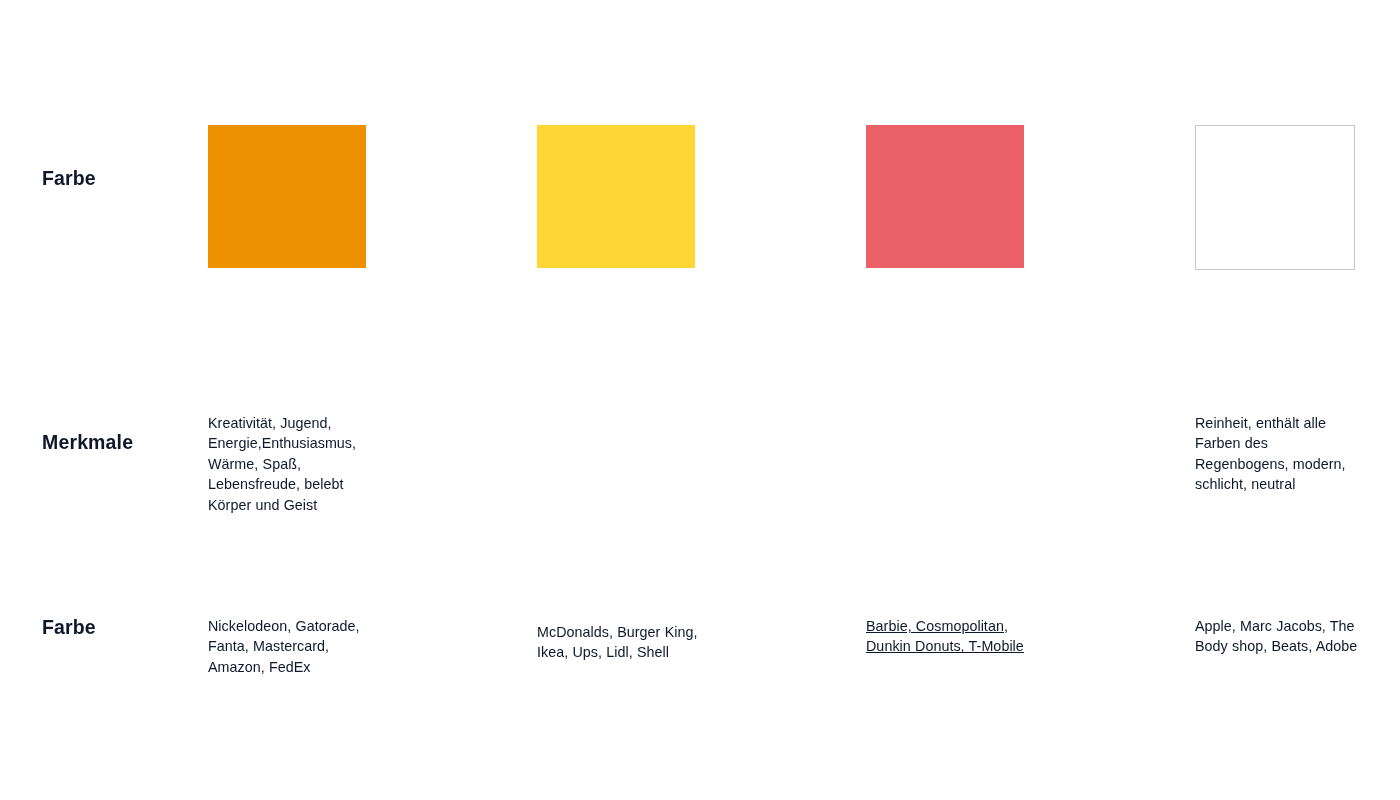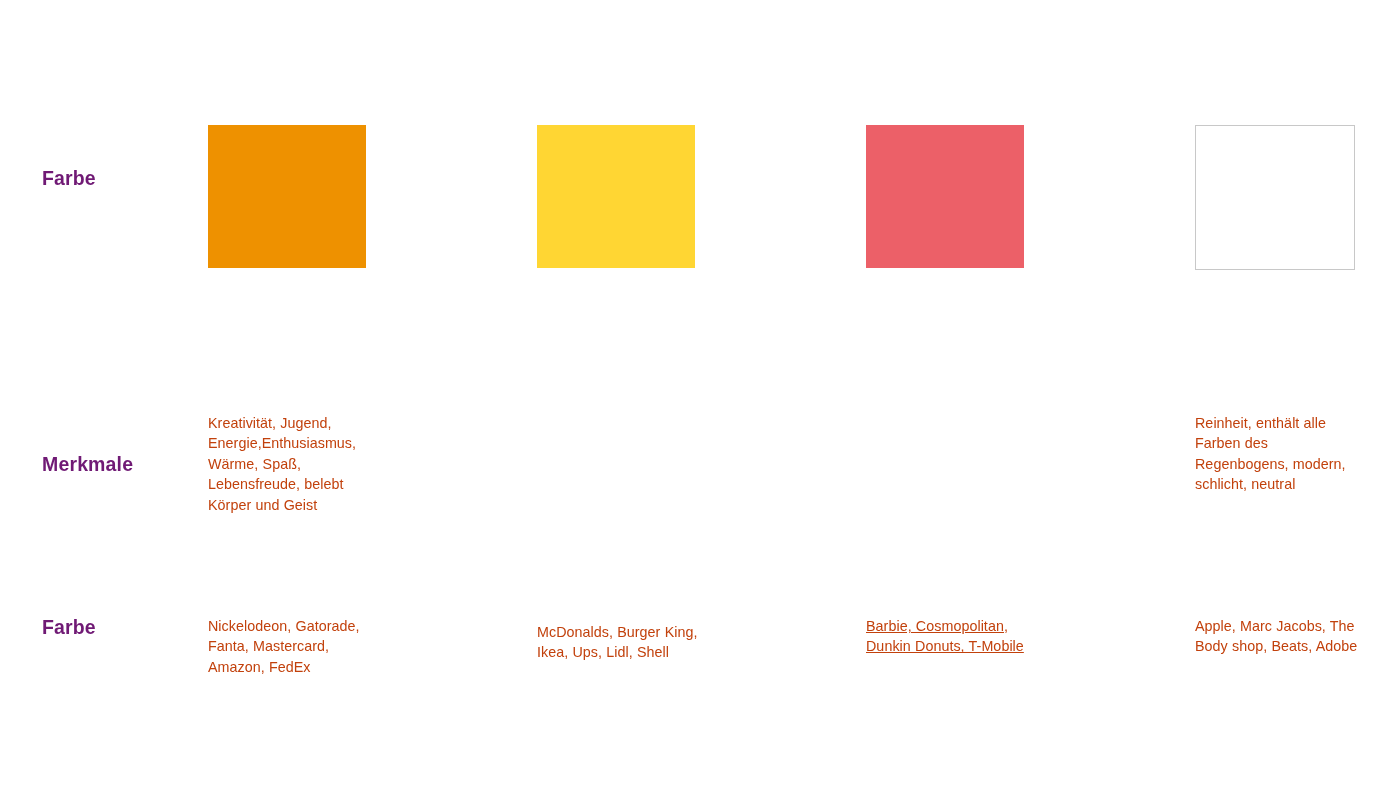--- a/index.html
+++ b/index.html
@@ -23,26 +23,26 @@
   }
 
   
   .row-label {
     position: absolute;
     left: 42px;
     font-family: "Liberation Sans", sans-serif;
     font-weight: bold;
     font-size: 19.5px;
     letter-spacing: 0.15px;
-    color: #701a75;
+    color: #0f172a;
     white-space: nowrap;
     line-height: 1;
   }
   .row-label.farbe    { top: 169px; }
-  .row-label.merkmale { top: 455px; }
+  .row-label.merkmale { top: 433px; }
   .row-label.marken   { top: 618px; }
 
   
   .col {
     position: absolute;
     top: 0;
     width: 168px;
     height: 800px;
   }
   .col-0 { left: 208px; }
@@ -66,21 +66,21 @@
   }
 
   
   .text-block {
     position: absolute;
     left: 0;
     width: 164px;
     font-family: "Liberation Sans", sans-serif;
     font-size: 14.3px;
     line-height: 20.4px;
-    color: #c2410c;
+    color: #0f172a;
     letter-spacing: 0.05px;
     white-space: pre-line;
     word-spacing: 0.2px;
   }
   .text-block.traits { top: 413px; }
   .text-block.brands { top: 616px; }
 
   
   .col-1 .text-block.brands { top: 622px; }
   .col-2 .text-block.brands { top: 616px; text-decoration: underline; }

